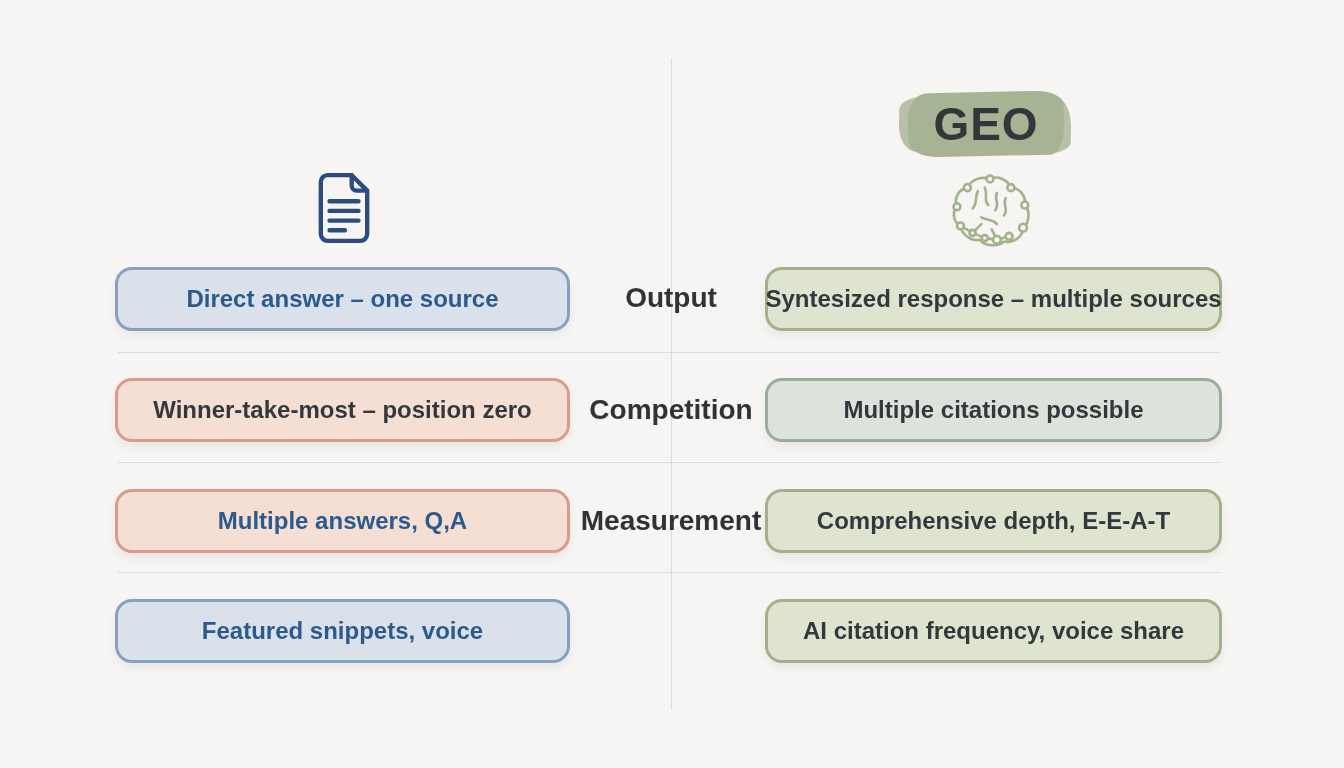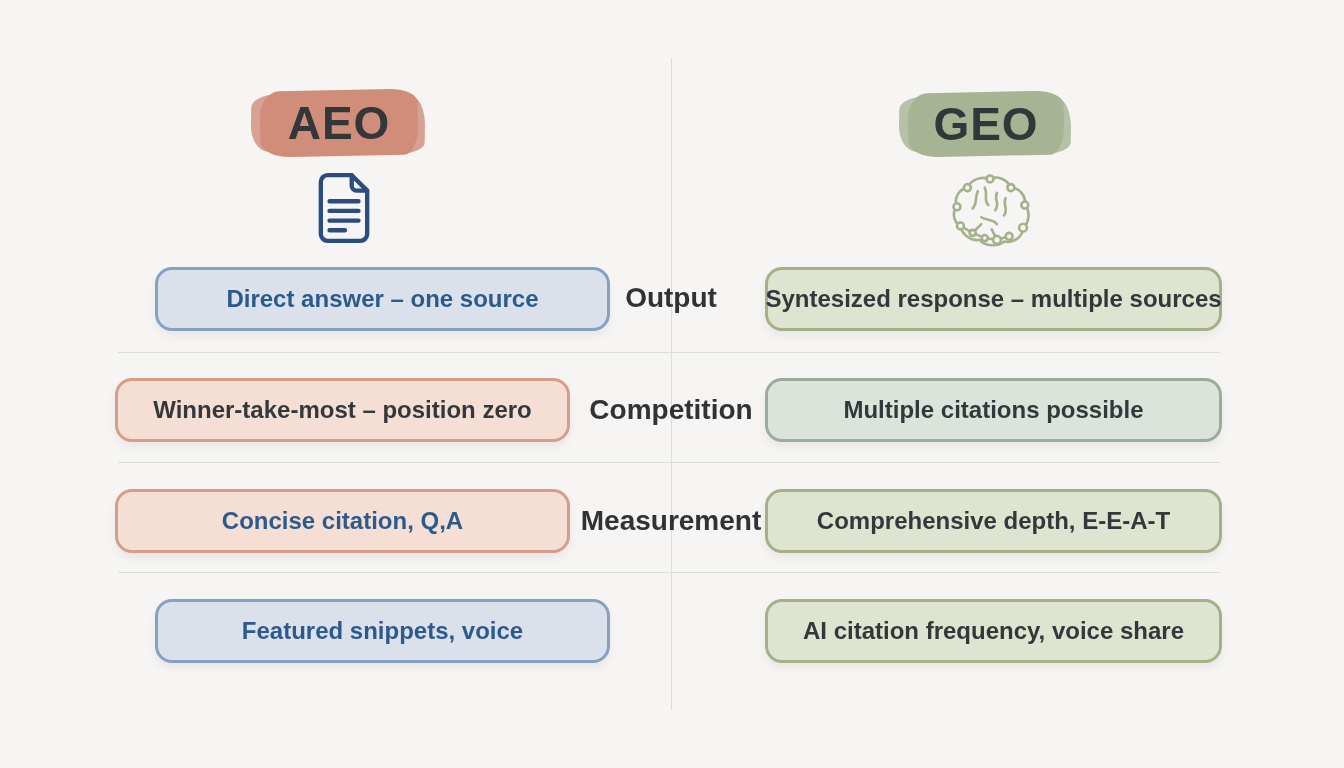--- a/index.html
+++ b/index.html
@@ -28,21 +28,21 @@
   .brain-icon circle{stroke:var(--brain_icon_green,#a3b28b);fill:var(--background,#f6f5f3);}
   
   .pill{
     position:absolute;height:64px;box-sizing:border-box;
     display:flex;align-items:center;justify-content:center;
     border-radius:17px;border:3px solid;box-shadow:0 5px 9px rgba(60,60,60,0.07);
     font-size:24px;font-weight:bold;white-space:nowrap;
   }
   .pill-left{left:115px;width:455px;}
   .pill-right{left:765px;width:457px;}
-  .pill-blue{background:var(--blue_box_bg,#dae1eb);border-color:var(--blue_box_border,#86a0c2);margin-left:40px;}
+  .pill-blue{background:var(--blue_box_bg,#dae1eb);border-color:var(--blue_box_border,#86a0c2);}
   .pill-salmon{background:var(--salmon_box_bg,#f5ded4);border-color:var(--salmon_box_border,#d79d88);justify-content:center;}
   .pill-green{background:var(--green_box_bg,#dfe4d0);border-color:var(--green_box_border,#a4b086);}
   .pill-sage{background:var(--sage_box_bg,#dce3db);border-color:var(--sage_box_border,#9bac9c);}
   .txt-blue{color:var(--blue_text,#2c5a8c);}
   .txt-dark{color:var(--dark_text,#33383c);}
   
   .center-label{
     position:absolute;left:568px;width:206px;text-align:center;
     font-size:28px;font-weight:bold;color:var(--center_label_text,#2f3337);line-height:40px;
   }
@@ -50,23 +50,20 @@
 </head>
 <body>
 
 <div class="canvas">
 
   <div class="vline"></div>
   <div class="hline" style="top:352px"></div>
   <div class="hline" style="top:462px"></div>
   <div class="hline" style="top:572px"></div>
 
-  <div class="brush brush-aeo">
-    <span class="title-text">AEO</span>
-  </div>
   <svg class="hdr-icon doc-icon" width="56" height="72" viewBox="0 0 58 74">
     <g fill="none" stroke-width="4.5" stroke-linejoin="round" stroke-linecap="round">
       <path d="M12 3 H37 L53 19 V64 A7 7 0 0 1 46 71 H12 A7 7 0 0 1 5 64 V10 A7 7 0 0 1 12 3 Z"></path>
       <path d="M37 3 V14 A5 5 0 0 0 42 19 H53"></path>
       <path d="M14 30 H44 M14 40 H44 M14 50 H44 M14 60 H30"></path>
     </g>
   </svg>
 
   <div class="brush brush-geo">
     <span class="title-text">GEO</span>
@@ -102,21 +99,21 @@
 
   <div class="pill pill-left pill-salmon" style="top:378px">
     <span class="txt-dark">Winner-take-most – position zero</span>
   </div>
   <div class="center-label" style="top:390px">Competition</div>
   <div class="pill pill-right pill-sage" style="top:378px">
     <span class="txt-dark">Multiple citations possible</span>
   </div>
 
   <div class="pill pill-left pill-salmon" style="top:489px">
-    <span class="txt-blue">Concise citation, Q,A</span>
+    <span class="txt-blue">Multiple answers, Q,A</span>
   </div>
   <div class="center-label" style="top:501px">Measurement</div>
   <div class="pill pill-left pill-blue" style="top:599px">
     <span class="txt-blue">Featured snippets, voice</span>
   </div>
 
   <div class="pill pill-right pill-green" style="top:489px">
     <span class="txt-dark">Comprehensive depth, E-E-A-T</span>
   </div>
   <div class="center-label" style="top:611px"></div>

